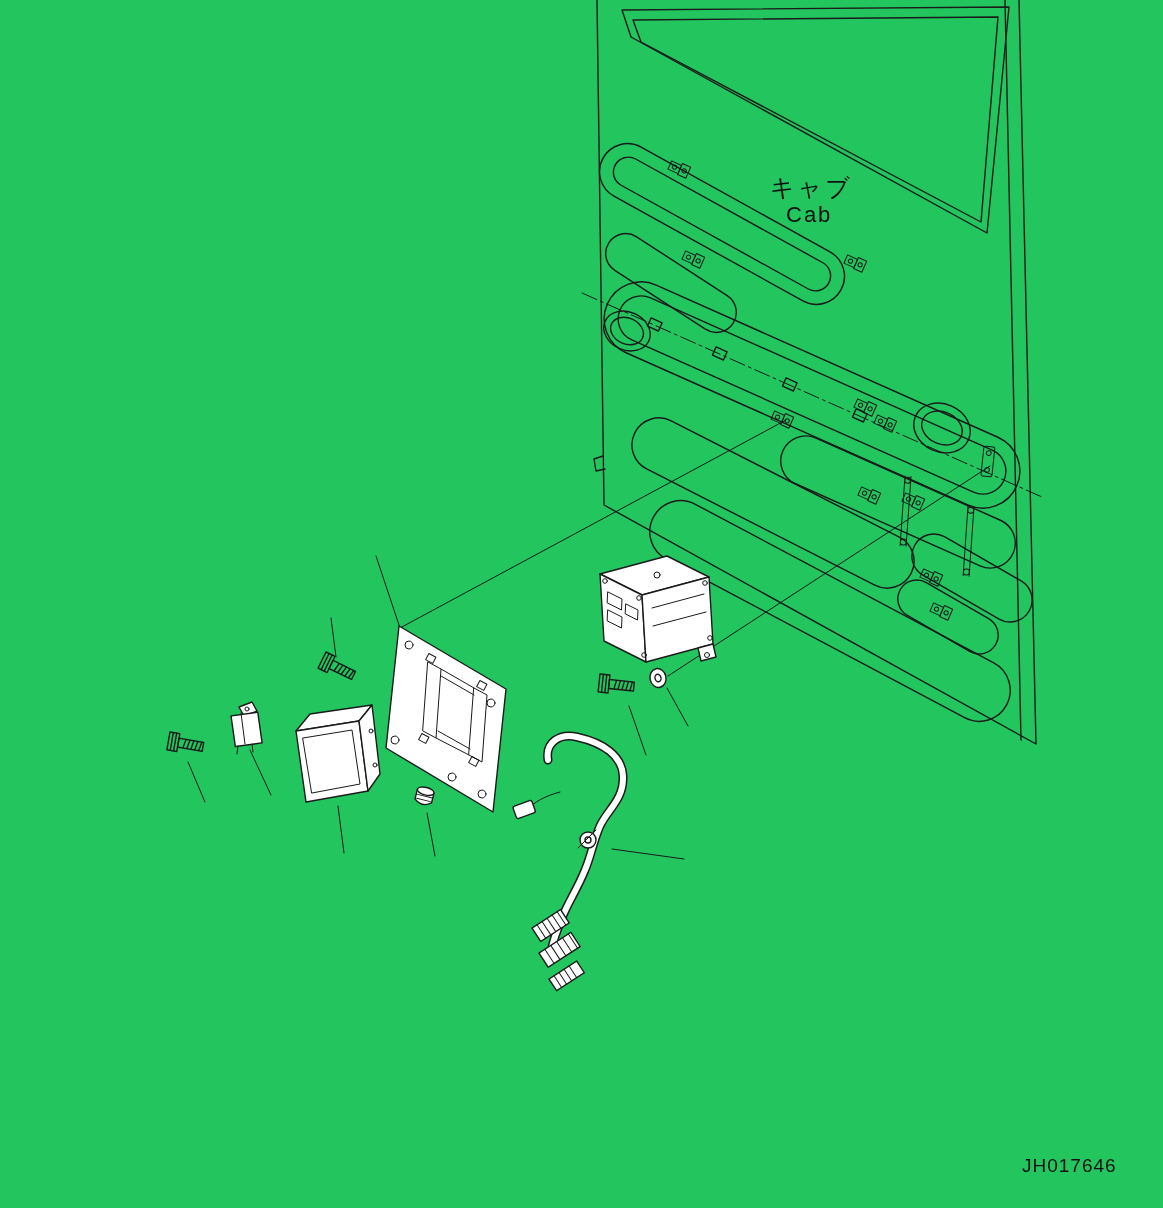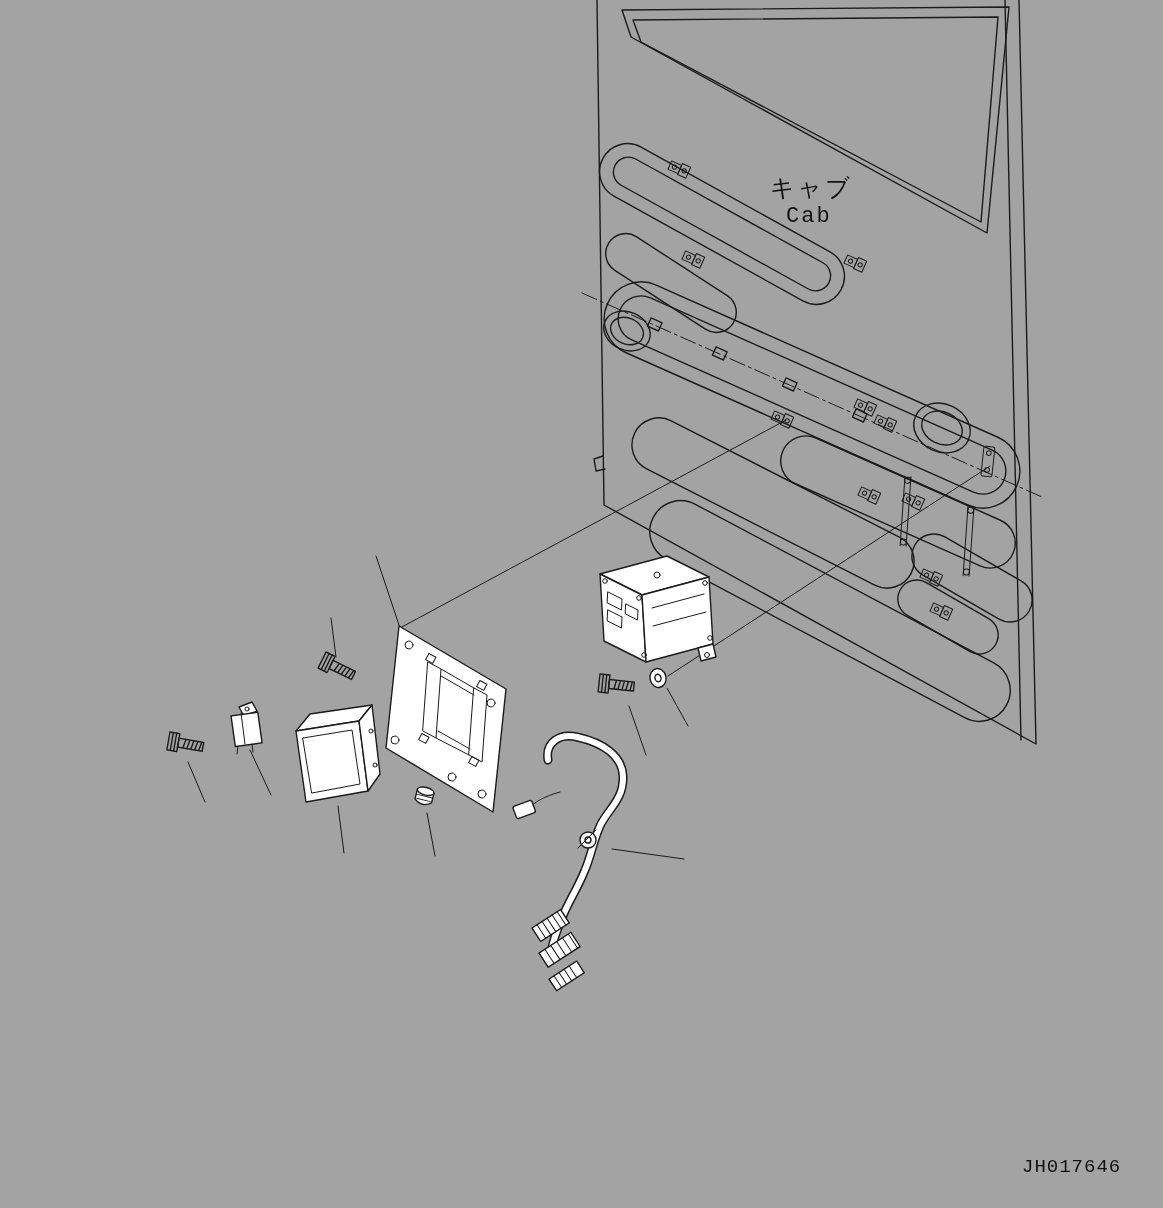--- a/index.html
+++ b/index.html
@@ -1,22 +1,22 @@
 <!DOCTYPE html>
 <html><head>
 <meta charset="utf-8">
 <style>
   * { box-sizing: border-box; }
   html, body { margin: 0; padding: 0; background: #ffffff; }
   .page {
     position: relative;
     width: 1163px;
     height: 1208px;
-    background: #a3a3a3;
-    font-family: Liberation Mono, monospace;
+    background: #22c55e;
+    font-family: Liberation Sans, sans-serif;
     overflow: hidden;
   }
   svg { display: block; }
   .ln  { fill: none; stroke: #1b1b1b; stroke-width: 1.4; stroke-linecap: round; stroke-linejoin: round; }
   .lt  { stroke-width: 1; }
   .wfill { fill: #ffffff; stroke: #1b1b1b; stroke-width: 1.4; stroke-linejoin: round; }
   .dash { stroke-dasharray: 16 4 3 4; }
   .tube   { fill: none; stroke: #1b1b1b; stroke-width: 9; stroke-linecap: round; }
   .tubein { fill: none; stroke: #ffffff; stroke-width: 6; stroke-linecap: round; }
   text { fill: #111111; }

